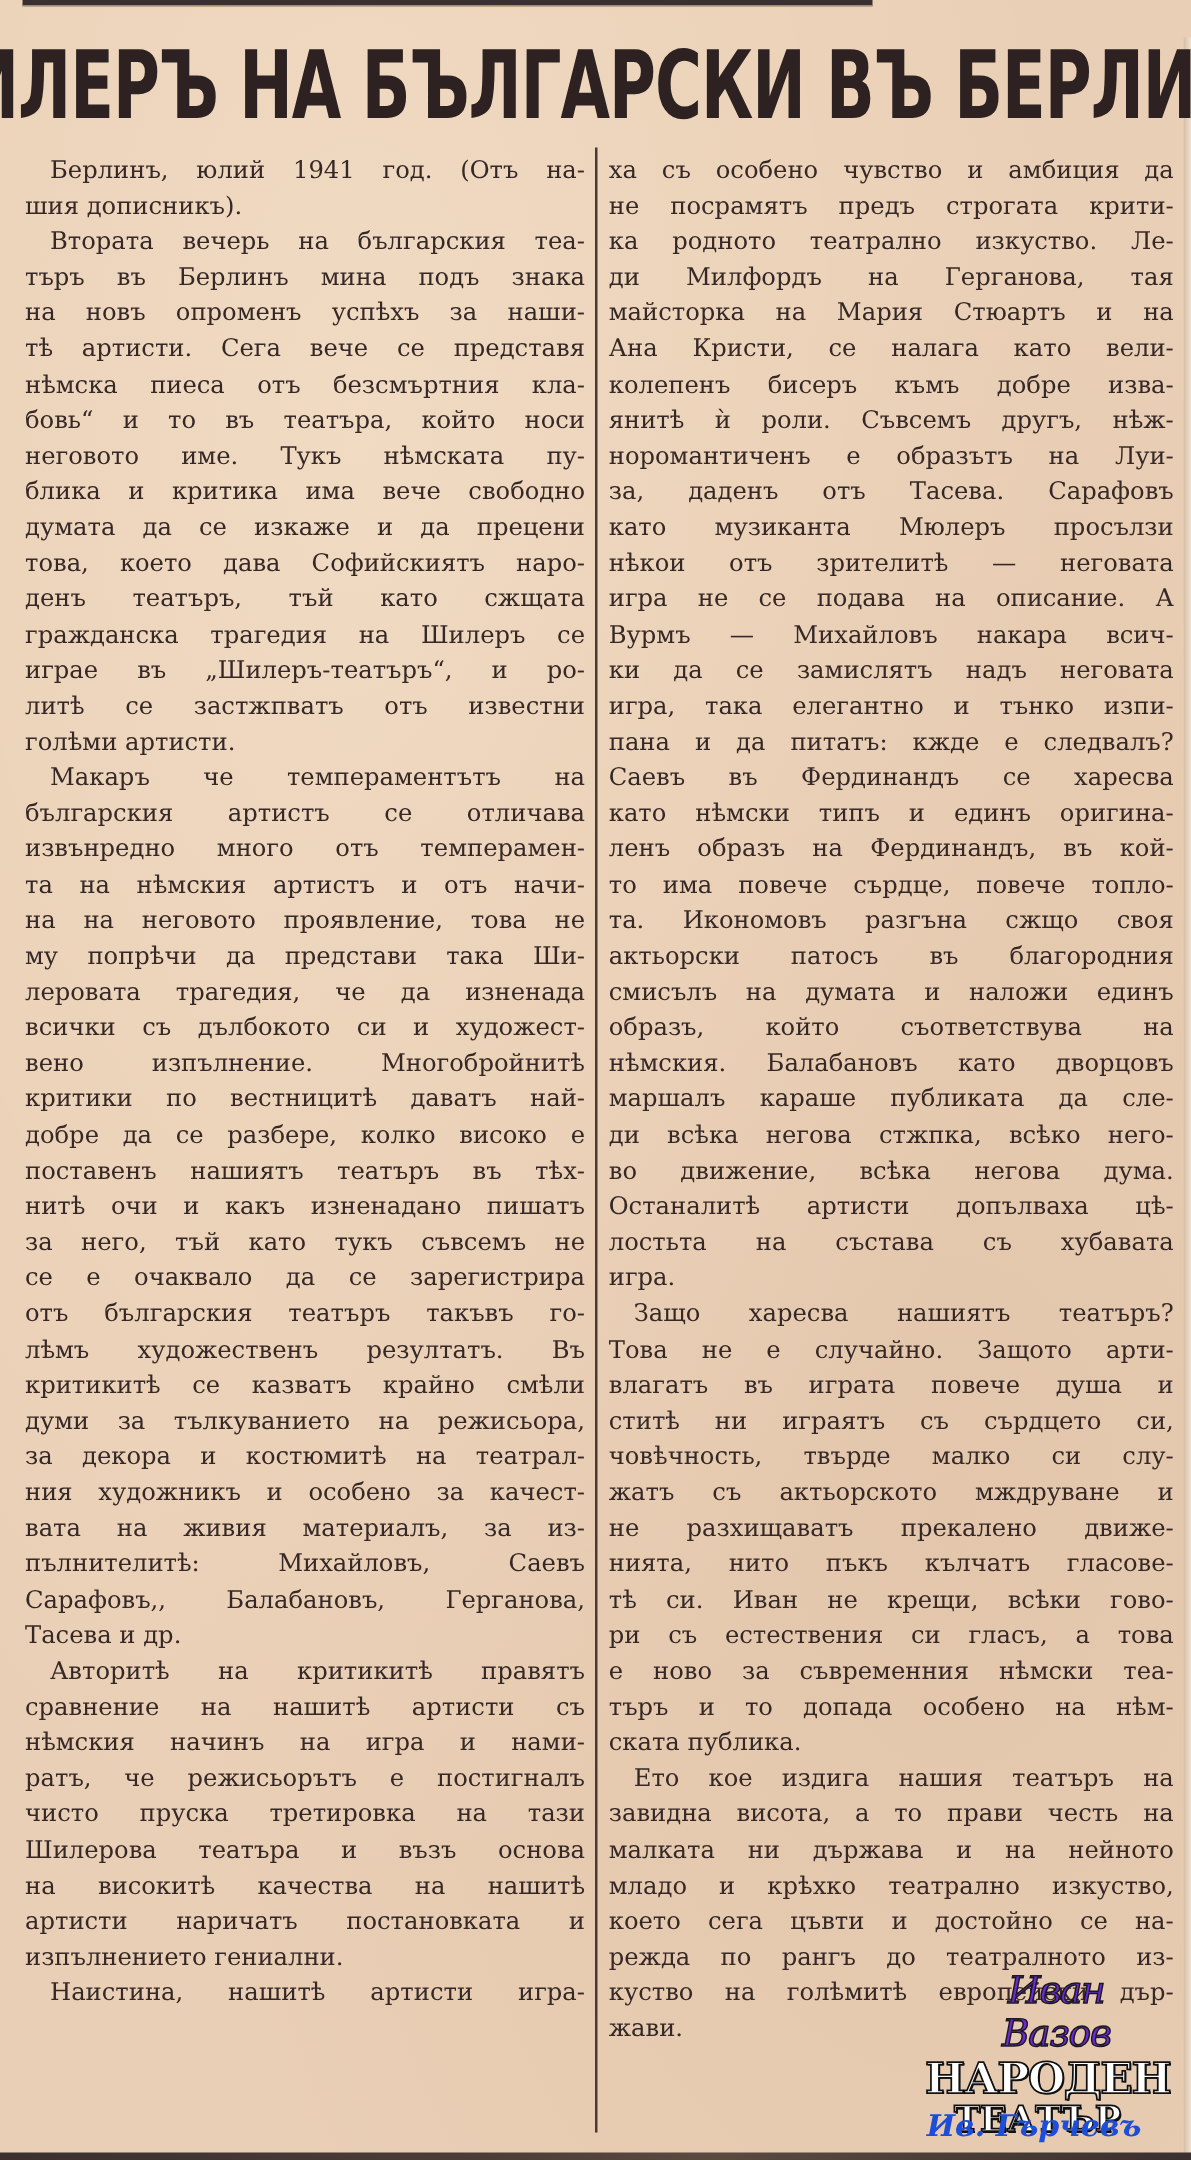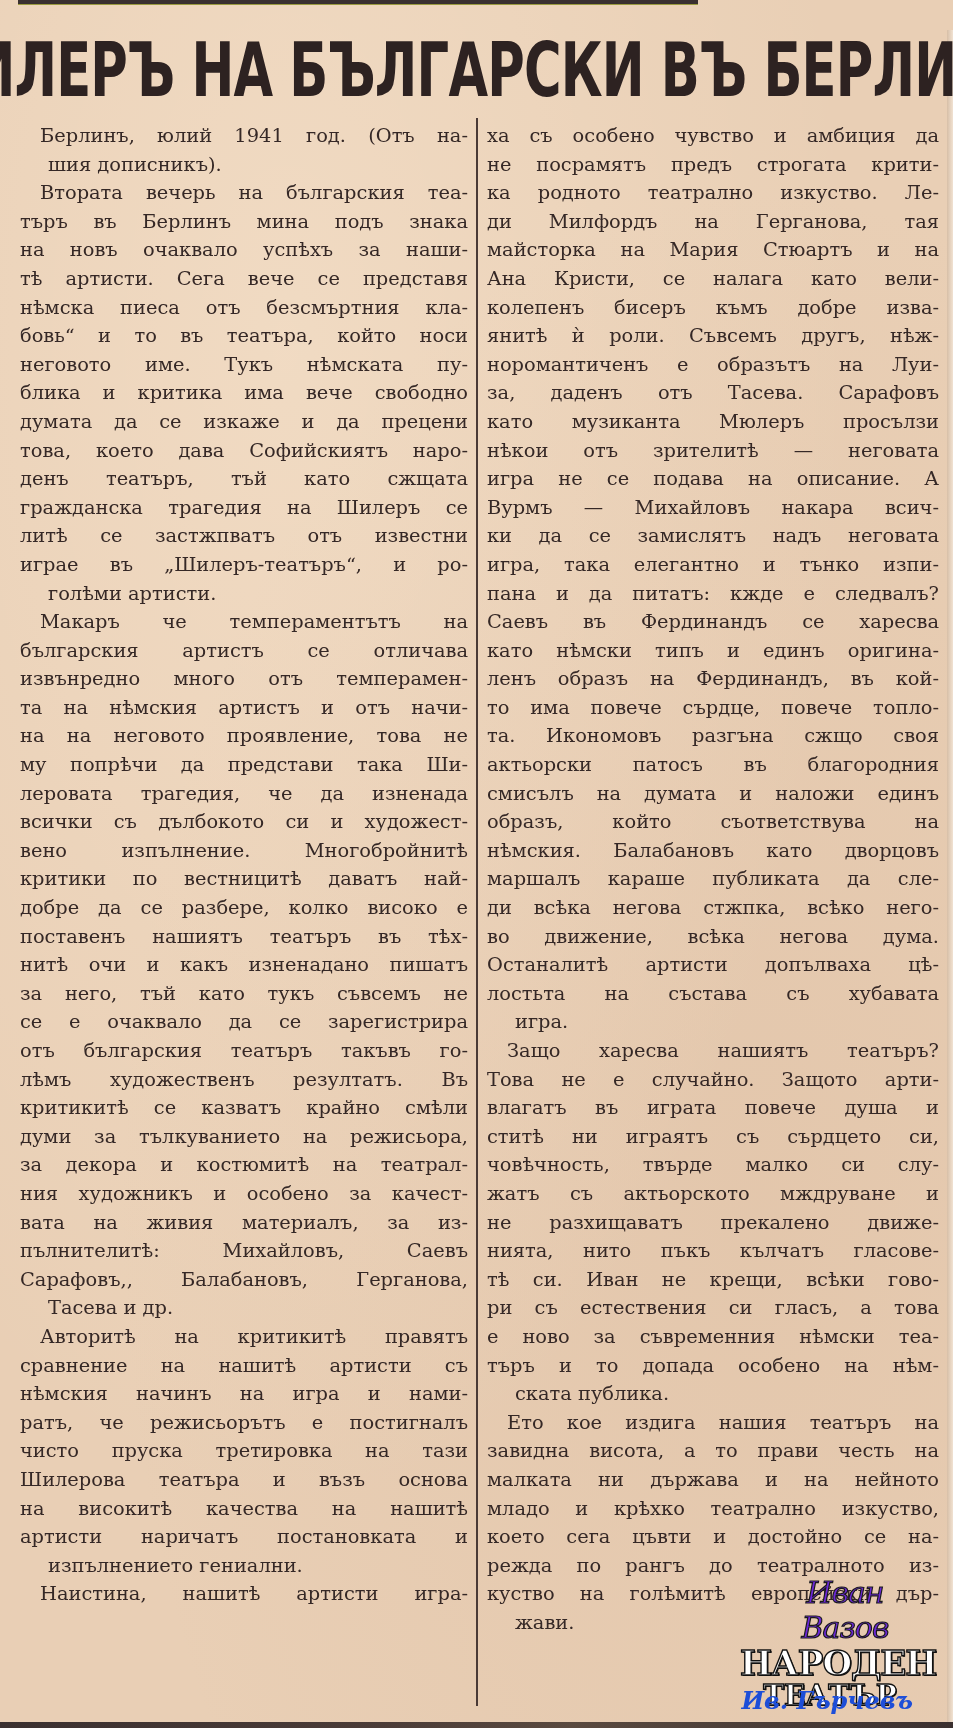--- a/index.html
+++ b/index.html
@@ -45,21 +45,21 @@
     text-align: justify;
     color: #352826;
   }
   .col-left  { left: 20px; width: 448px; }
   .col-right { left: 487px; width: 452px; }
   .divider {
     position: absolute; left: 476px; top: 118px; width: 2px; height: 1588px;
     background: #4a3a36;
   }
   .line { display: block; white-space: nowrap; text-align-last: justify; text-align: justify; }
-  .line.last { text-align-last: left; margin-left: 28px; }
+  .line.last { text-align-last: left; }
   .indent { padding-left: 20px; }
   .italic { }
   .byline {
     position: absolute; right: 40px; top: 1686px;
     font-style: italic; font-weight: bold; font-size: 24px; color: #1d4ed8;
   }
   .logo {
     position: absolute; left: 740px; top: 1575px; width: 180px; height: 120px;
     text-align: center;
   }
@@ -87,32 +87,32 @@
   <span class="headline-inner">ШИЛЕРЪ НА БЪЛГАРСКИ ВЪ БЕРЛИНЪ</span>
 </div>
 
 <div class="divider"></div>
 
 <div class="col col-left" id="col-left">
   <span class="line indent"><span class="italic">Берлинъ</span><span>, юлий 1941 год. (Отъ на-</span></span>
   <span class="line last">шия дописникъ).</span>
 <span class="line indent">Втората вечерь на българския теа-</span>
     <span class="line">търъ въ Берлинъ мина подъ знака</span>
-    <span class="line">на новъ очаквало успѣхъ за наши-</span>
+    <span class="line">на новъ опроменъ успѣхъ за наши-</span>
     <span class="line">тѣ артисти. Сега вече се представя</span>
     <span class="line">нѣмска пиеса отъ безсмъртния кла-</span>
     <span class="line">бовь“ и то въ театъра, който носи</span>
     <span class="line">неговото име. Тукъ нѣмската пу-</span>
     <span class="line">блика и критика има вече свободно</span>
     <span class="line">думата да се изкаже и да прецени</span>
     <span class="line">това, което дава Софийскиятъ наро-</span>
     <span class="line">денъ театъръ, тъй като сжщата</span>
     <span class="line">гражданска трагедия на Шилеръ се</span>
+    <span class="line">играе въ „Шилеръ-театъръ“, и ро-</span>
     <span class="line">литѣ се застжпватъ отъ известни</span>
-    <span class="line">играе въ „Шилеръ-театъръ“, и ро-</span>
     <span class="line last">голѣми артисти.</span>
     <span class="line indent">Макаръ че темпераментътъ на</span>
     <span class="line">българския артистъ се отличава</span>
     <span class="line">извънредно много отъ темперамен-</span>
     <span class="line">та на нѣмския артистъ и отъ начи-</span>
     <span class="line">на на неговото проявление, това не</span>
     <span class="line">му попрѣчи да представи така Ши-</span>
     <span class="line">леровата трагедия, че да изненада</span>
     <span class="line">всички съ дълбокото си и художест-</span>
     <span class="line">вено изпълнение. Многобройнитѣ</span>

